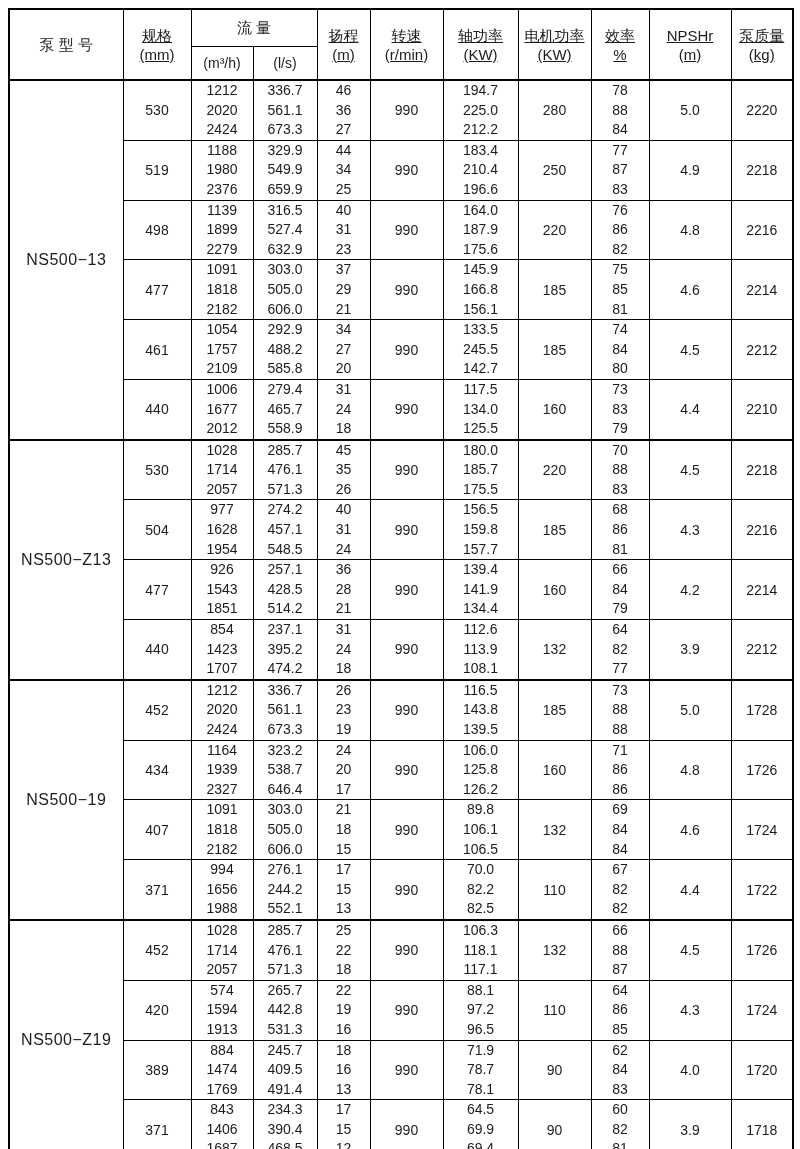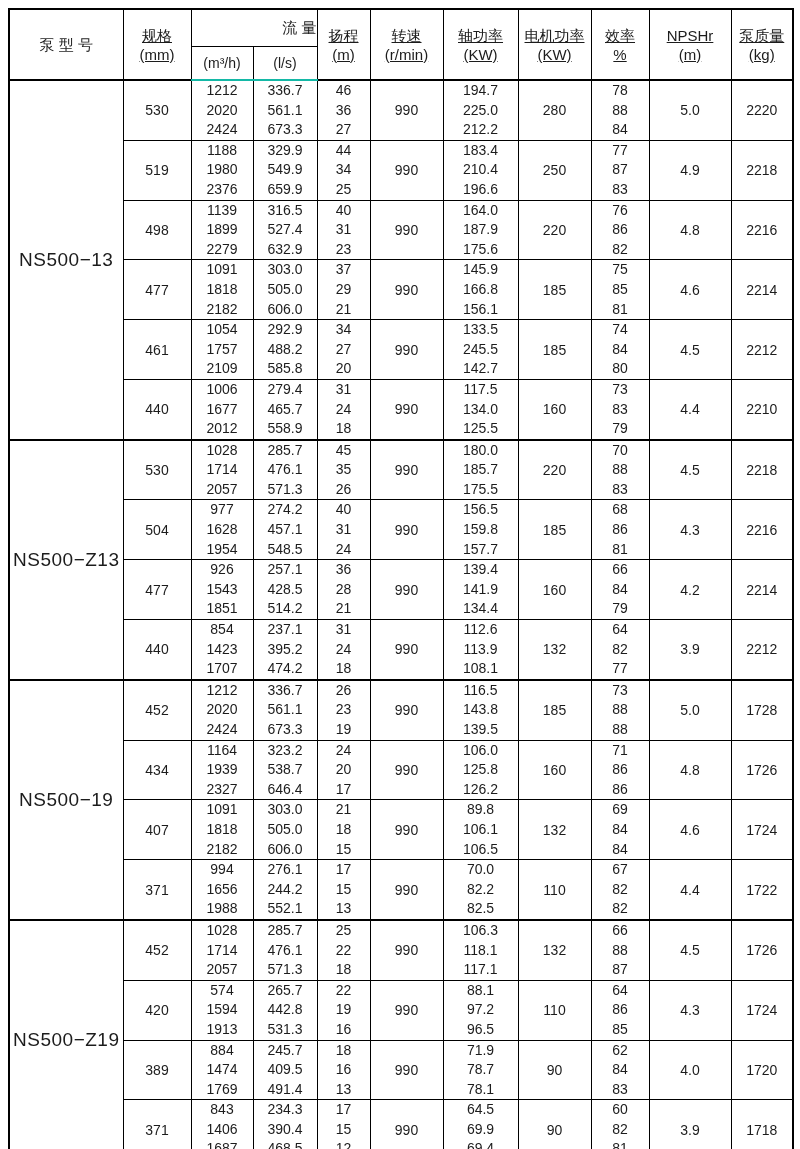--- a/index.html
+++ b/index.html
@@ -29,34 +29,34 @@
     text-align: center;
     vertical-align: middle;
     font-weight: normal;
     padding: 0;
     overflow: hidden;
   }
   thead th {
     font-size: 15px;
     line-height: 18px;
   }
-  thead tr.head-top th.flow-group { height: 37px; text-align: right; }
+  thead tr.head-top th.flow-group { height: 37px; }
   thead tr.head-sub th { height: 34px; font-size: 14px; }
-  thead tr.head-sub th { border-bottom: 2px solid #14b8a6; }
+  thead tr.head-sub th { border-bottom: 2px solid #000000; }
   thead th.two-line div { line-height: 19px; text-decoration: underline; }
   tbody td {
     font-size: 14px;
     height: 59px;
   }
   tbody td .line {
     line-height: 19.6px;
     height: 19.6px;
   }
   tbody tr.block-start td { border-top: 2px solid #000; text-align: center; }
-  td.model-cell { font-size: 19px; letter-spacing: 0.5px; }
+  td.model-cell { font-size: 16px; letter-spacing: 0.5px; }
 </style>
 </head>
 <body>
 
 <div class="page">
   <table class="pump-table">
     <colgroup>
       <col style="width:114px">
       <col style="width:68px">
       <col style="width:62px">

